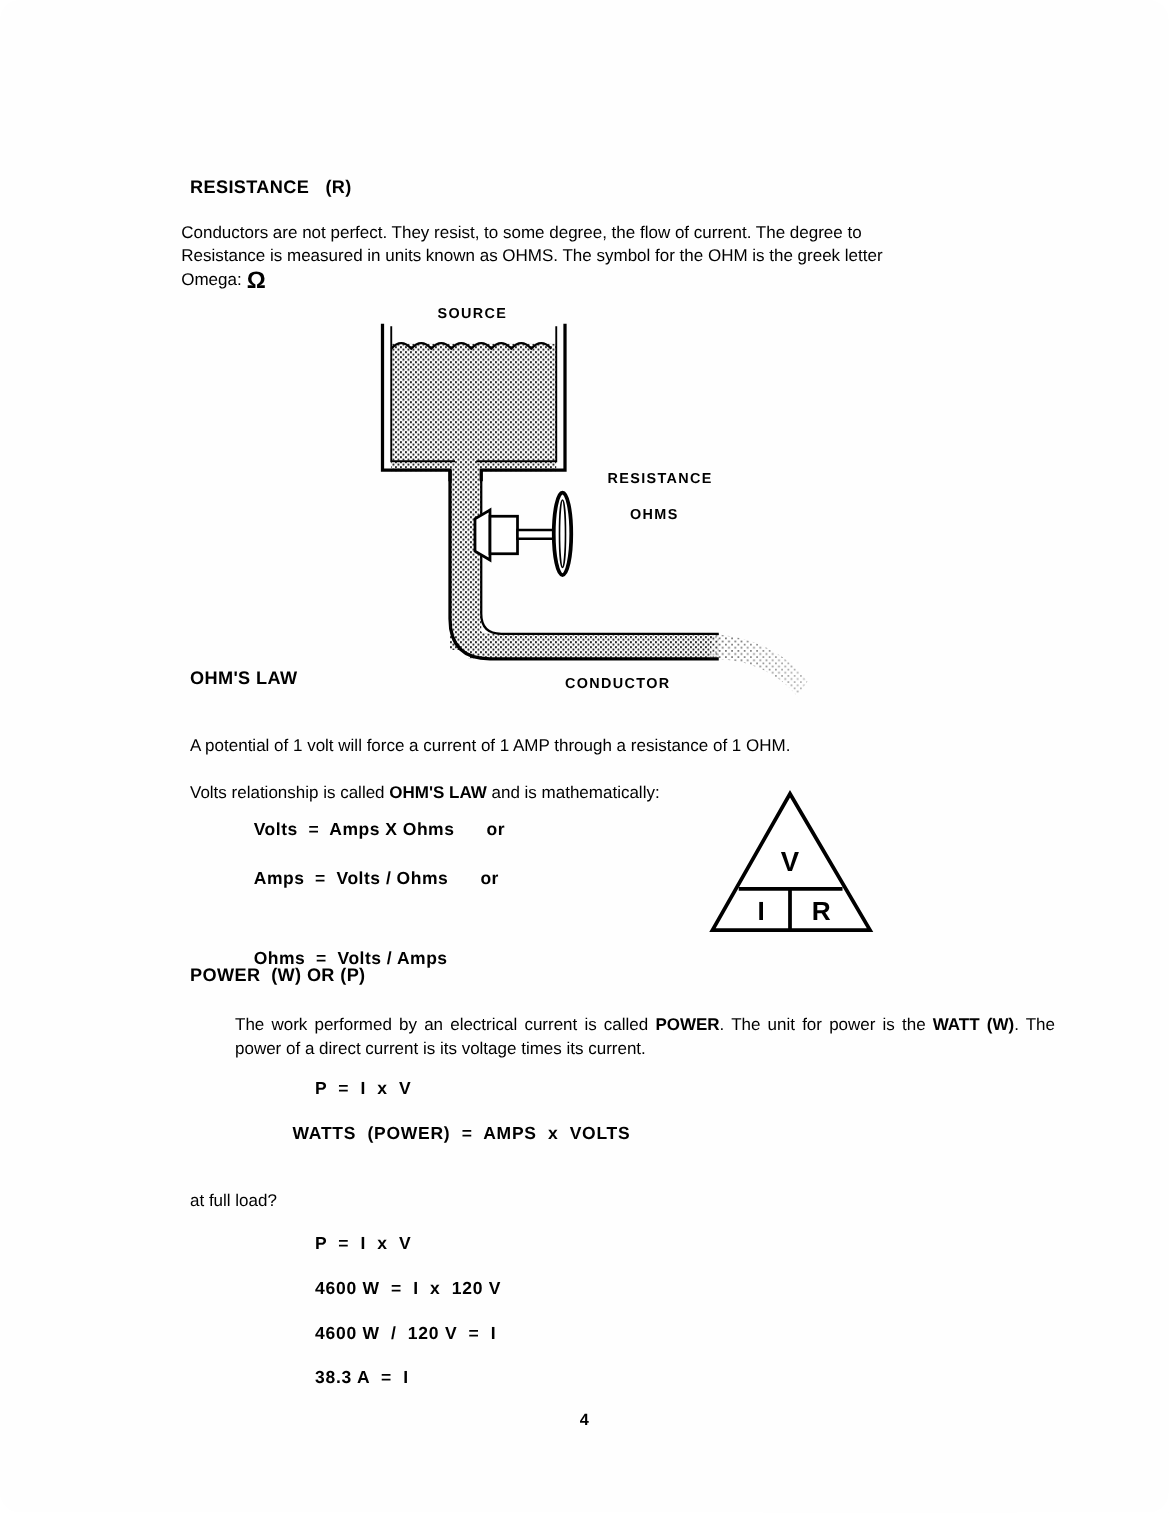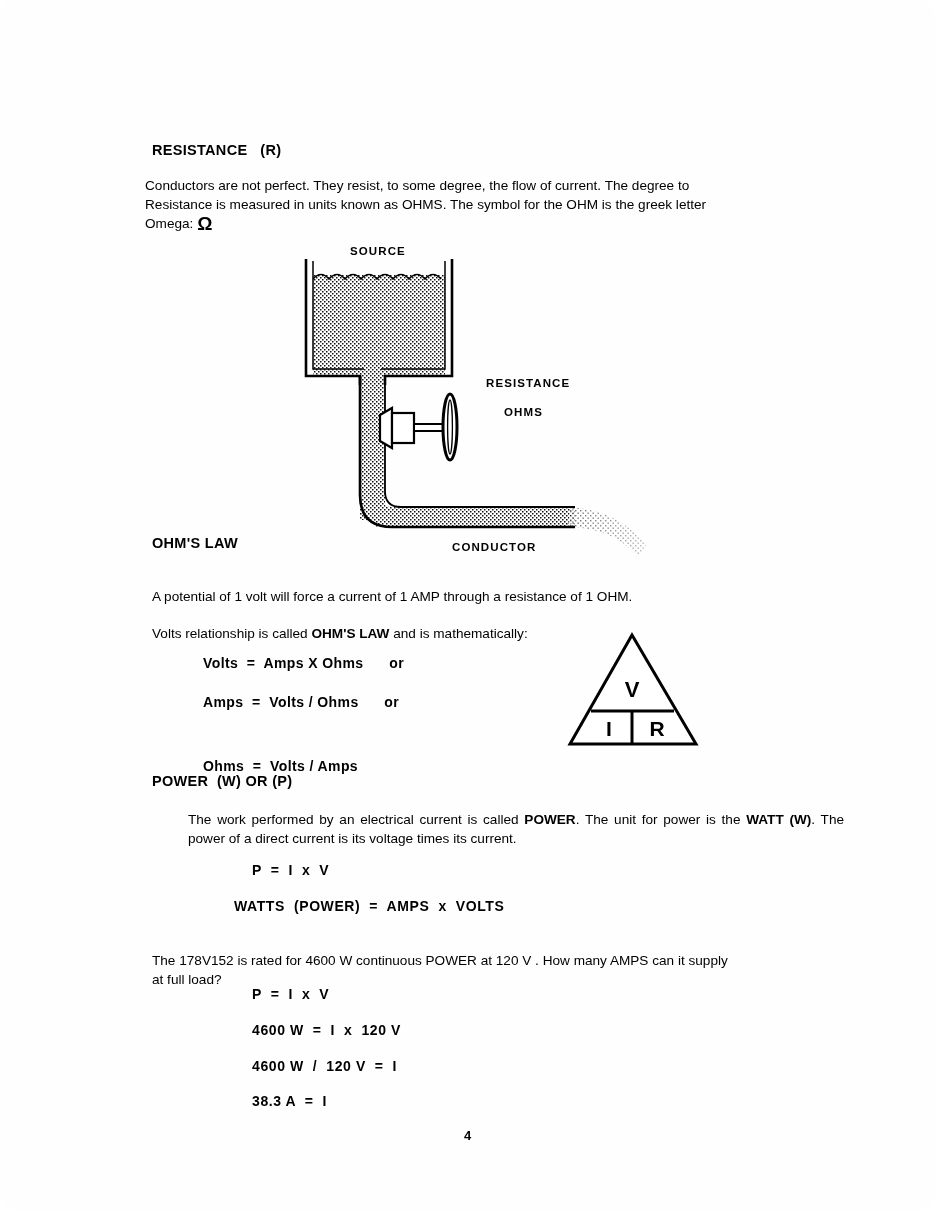--- a/index.html
+++ b/index.html
@@ -210,21 +210,20 @@
 
   <div class="para" style="left:152px; top:810px; width:656px;margin-left:36px;">
     <span>The work performed by an electrical current is called </span><b>POWER</b><span>.  The unit for power is the </span><b>WATT</b>
     <b>(W)</b><span>.  The power of a direct current is its voltage times its current.</span>
   </div>
 
   <div class="eq-light" style="left:252px; top:862px;">P  =  I  x  V</div>
   <div class="eq-light" style="left:234px; top:898px;">WATTS  (POWER)  =  AMPS  x  VOLTS</div>
 
   <div class="para nojust" style="left:152px; top:935px; width:656px;">
-    <div>The 178V152 is rated for 4600 W continuous POWER at 120 V .  How many AMPS can it supply</div>
     <div>at full load?</div>
   </div>
 
   <div class="eq-light" style="left:252px; top:986px;">P  =  I  x  V</div>
   <div class="eq-light" style="left:252px; top:1022px;">4600 W  =  I  x  120 V</div>
   <div class="eq-light" style="left:252px; top:1058px;">4600 W  /  120 V  =  I</div>
   <div class="eq-light" style="left:252px; top:1093px;">38.3 A  =  I</div>
 
   <div class="pagenum">4</div>
 

